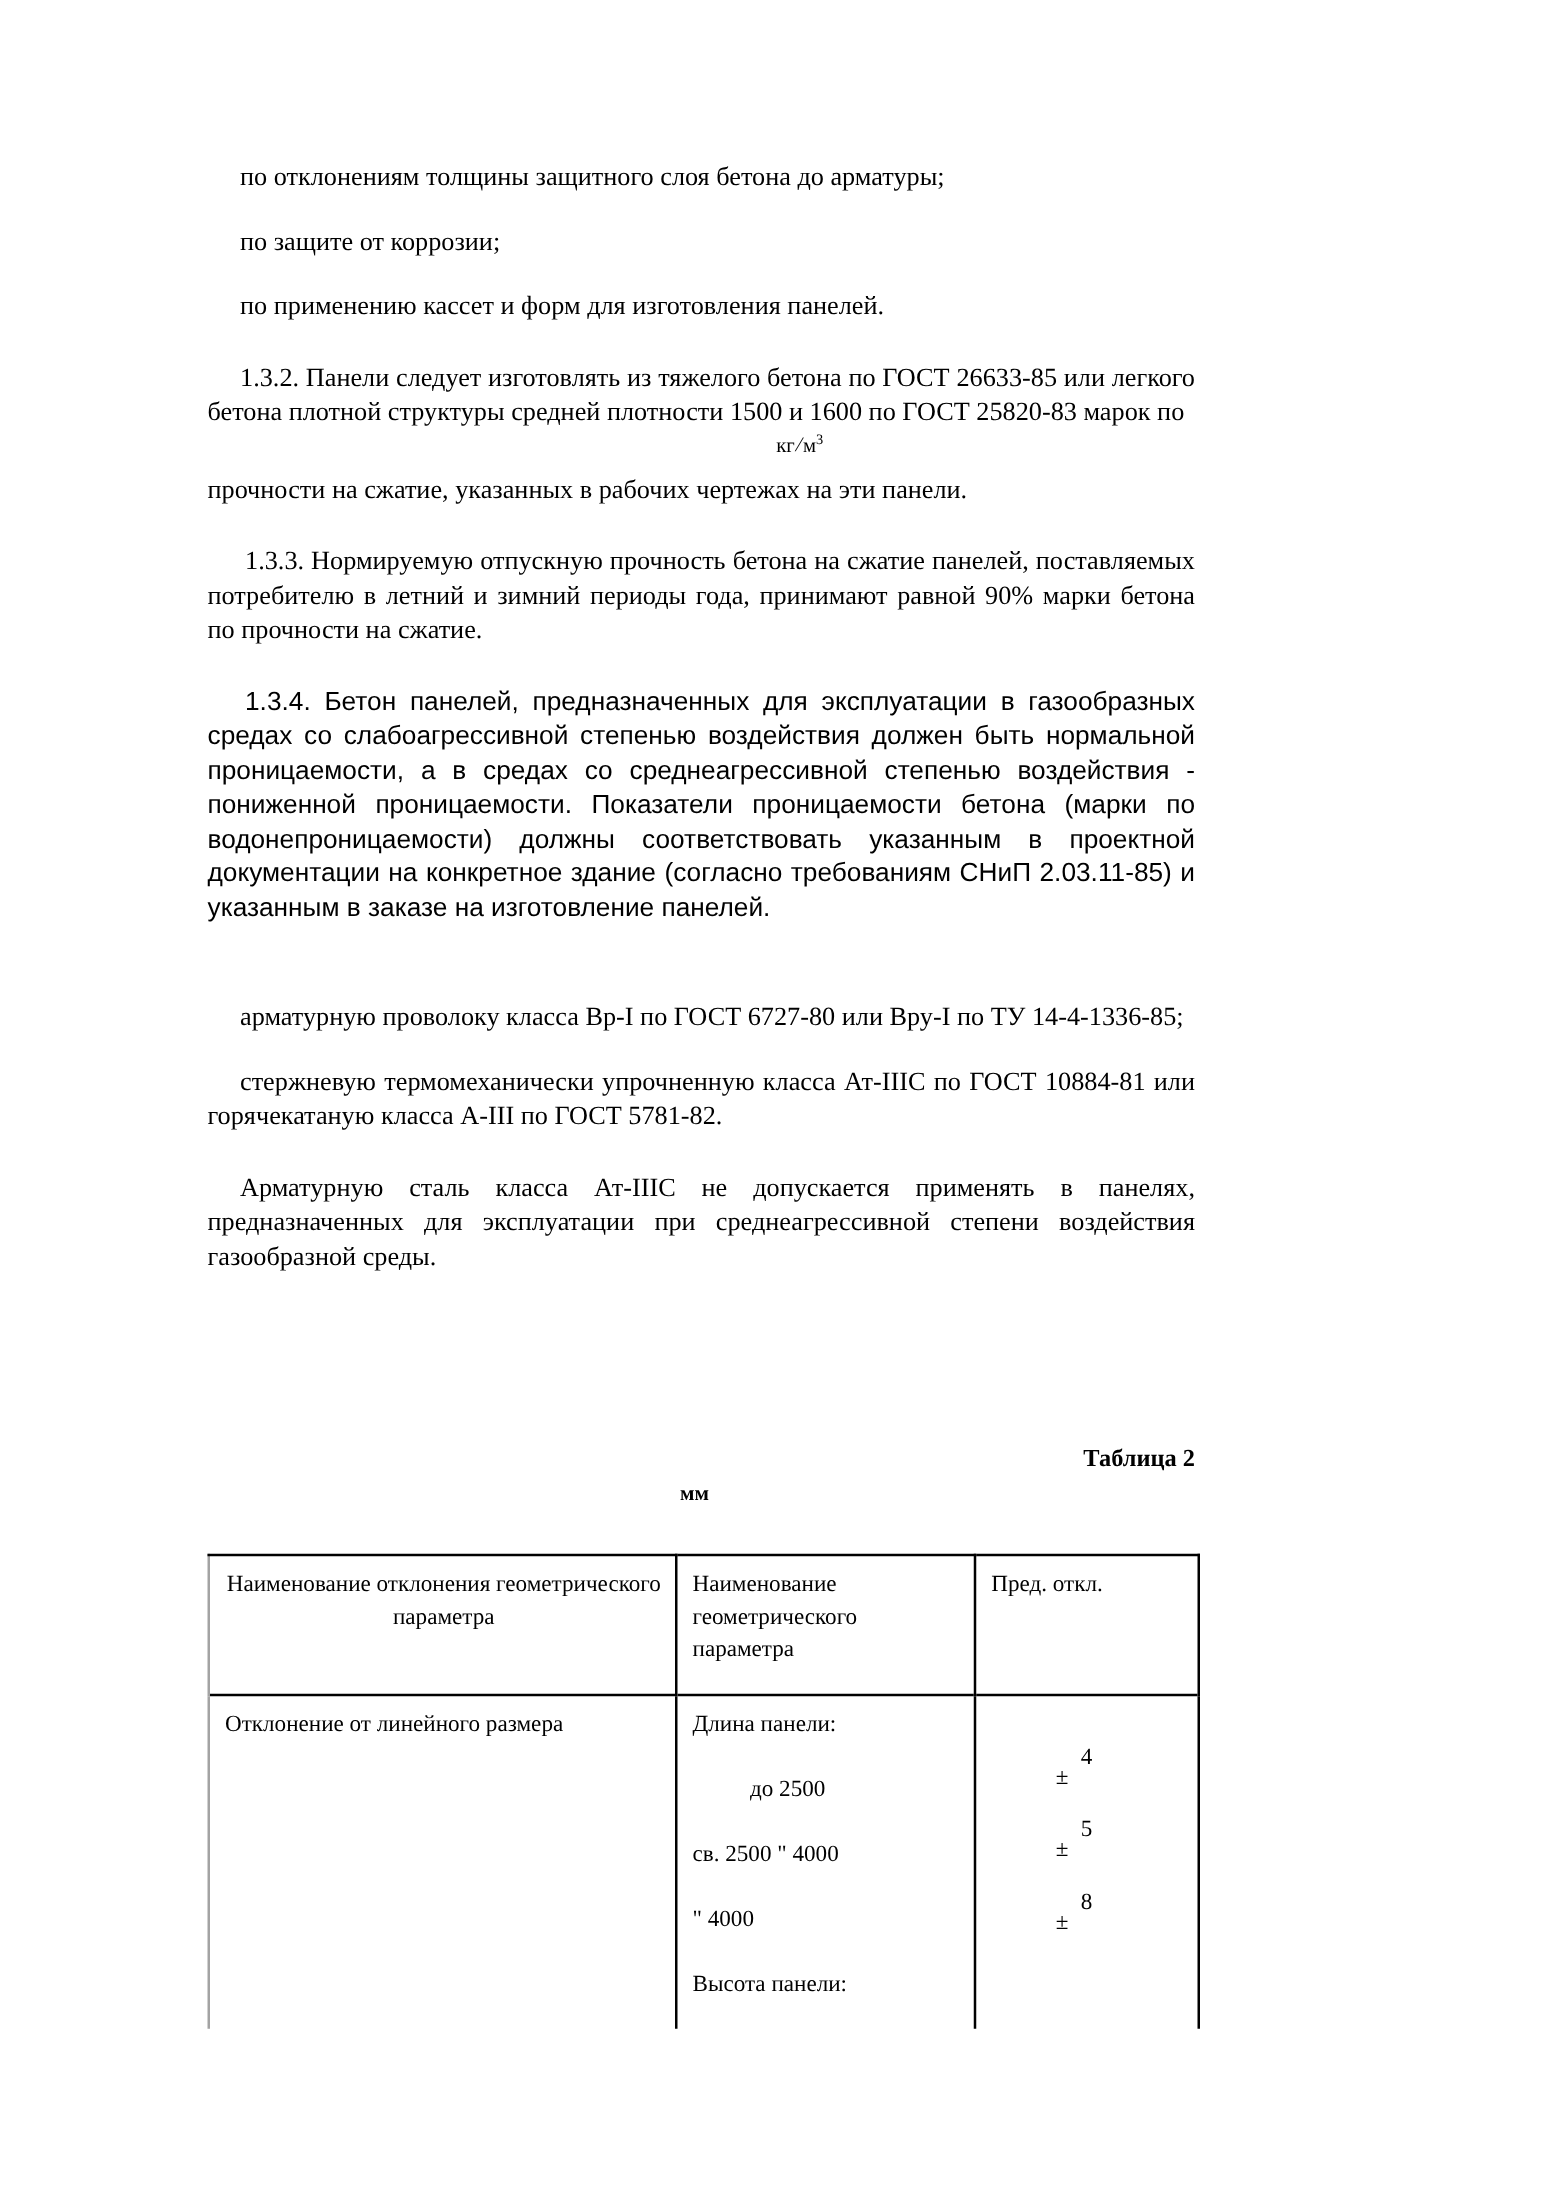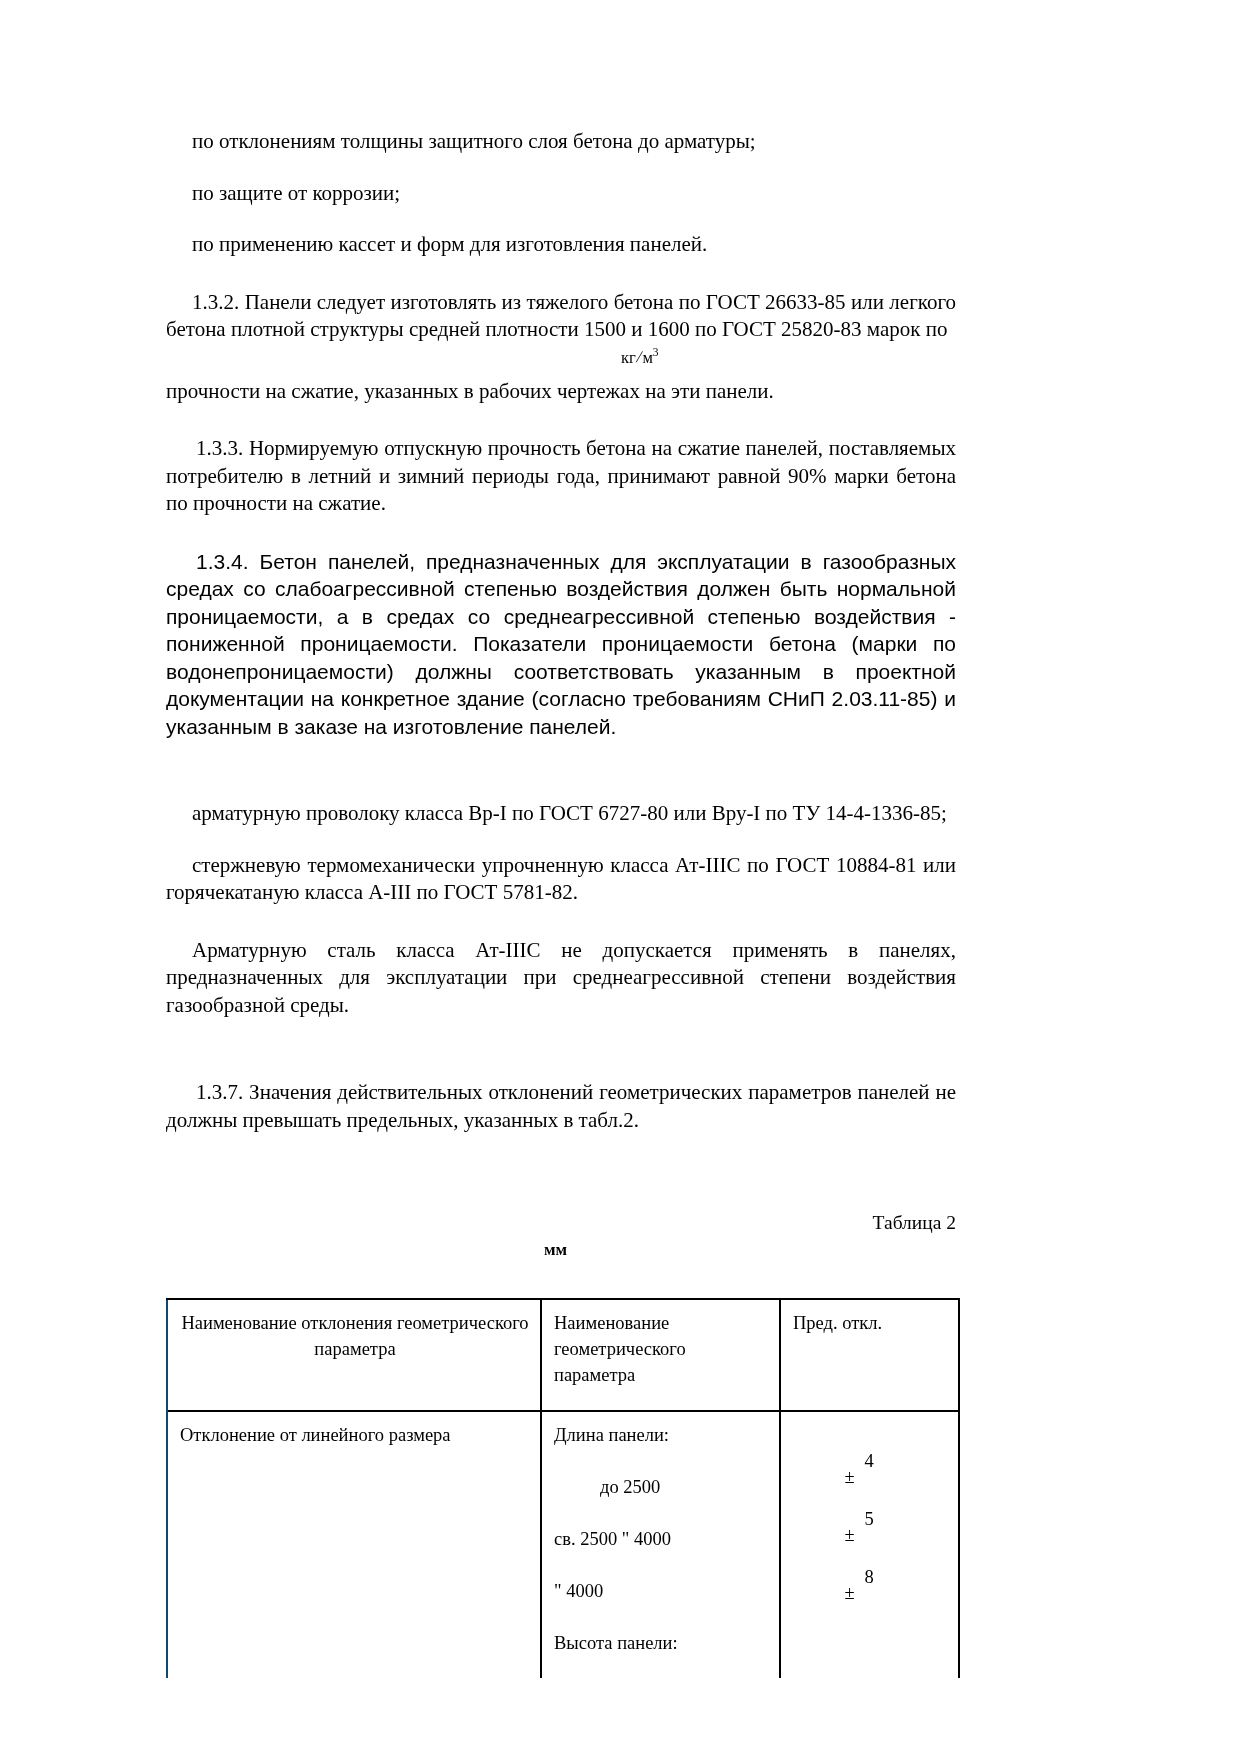--- a/index.html
+++ b/index.html
@@ -77,40 +77,41 @@
   .table-caption-row {
     position: relative;
     height: 30px;
     margin-top: 78px;
   }
   .tbl-num {
     position: absolute;
     right: 0;
     top: 0;
     font-size: 19.5px;
+    font-weight: bold;
   }
   .unit-mm {
     position: absolute;
     left: 378px;
     top: 28px;
     font-size: 17px;
     font-weight: bold;
     font-family: "Liberation Serif", "DejaVu Serif", serif;
   }
 
   
   table.t2 {
     border-collapse: collapse;
     width: 720px;
     margin-top: 56px;
     margin-left: 0px;
     table-layout: fixed;
   }
   table.t2 td {
-    border-left: 2px solid #0c4a6e;
+    border-left: 2px solid #a3a3a3;
     border-right: 2px solid #000;
     border-top: 2px solid #000;
     border-bottom: none;
     padding: 10px 10px 22px 12px;
     font-size: 18.5px;
     line-height: 26px;
     vertical-align: top;
   }
   table.t2 tr.hdr td { padding-bottom: 22px; }
   td.c1 { width: 350px; }
@@ -217,23 +218,20 @@
 
     <p class="serif">
       <span class="indent"></span><span>Арматурную сталь класса Ат-IIIС не допускается применять в панелях, предназначенных для эксплуатации при среднеагрессивной степени воздействия газообразной среды.</span>
     </p>
 
     <div class="gap-lg"></div>
 
 
     <div class="gap-lg"></div>
 
-    <p class="serif">
-      <span class="indent-wide"></span><span>1.3.7. Значения действительных отклонений геометрических параметров панелей не должны превышать предельных, указанных в табл.2.</span>
-    </p>
 
     <div class="table-caption-row">
       <span class="tbl-num">Таблица 2</span>
       <span class="unit-mm">мм</span>
     </div>
 
     <table class="t2">
       <tbody>
         <tr class="hdr">
           <td class="c1 center">Наименование отклонения геометрического параметра</td>

